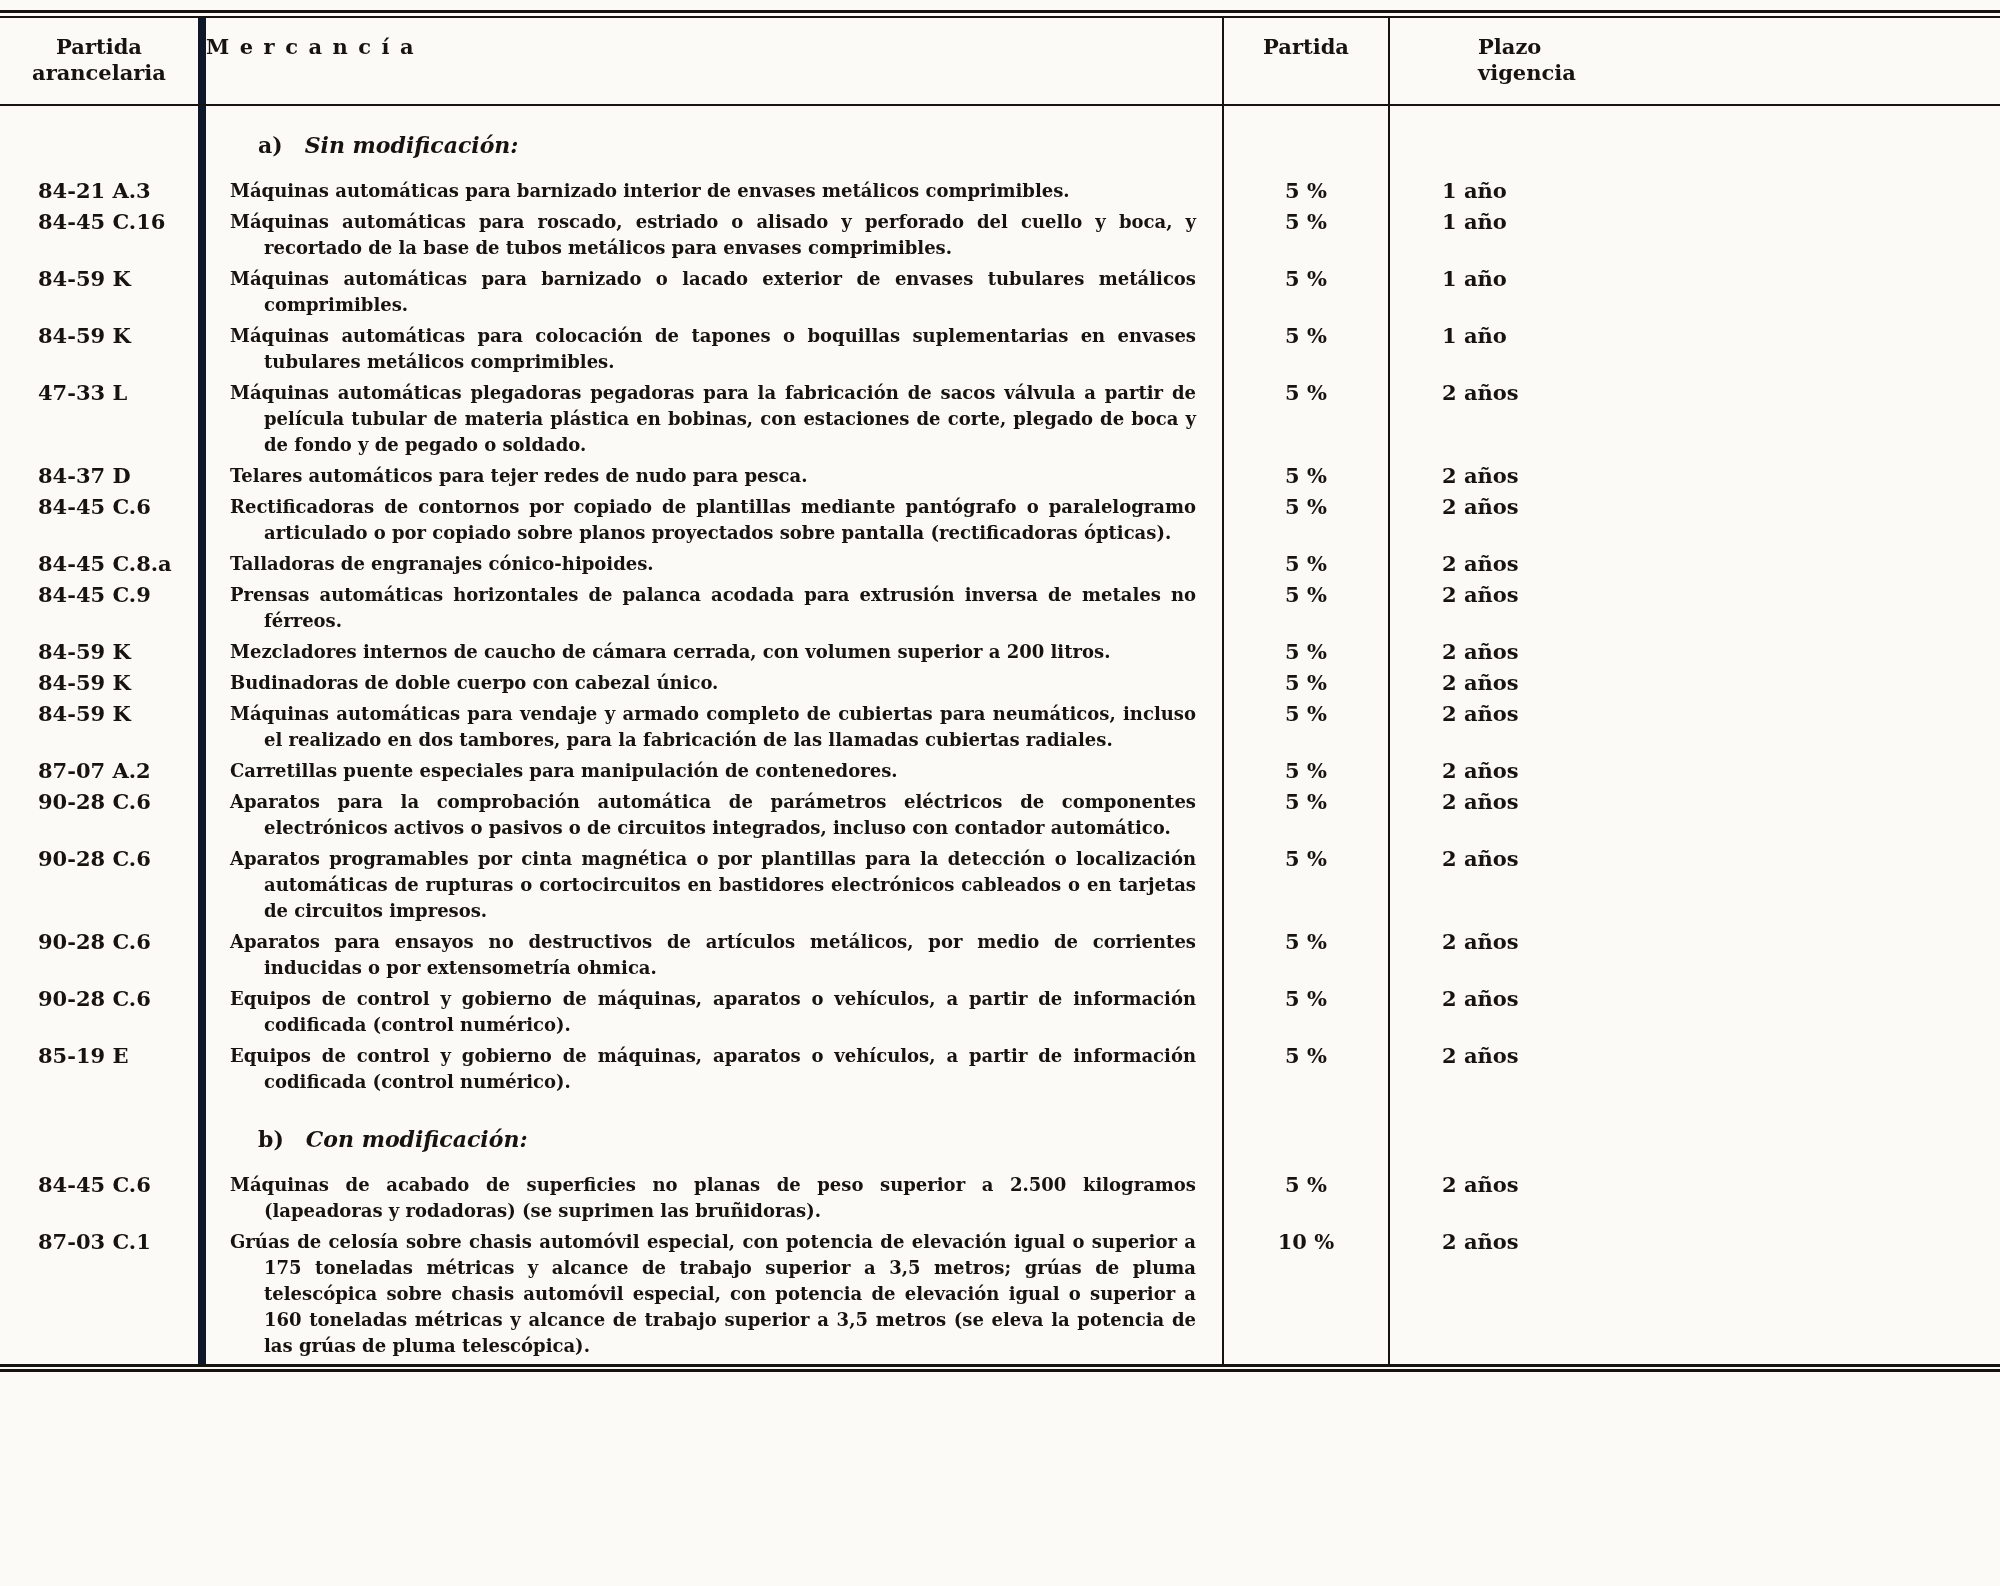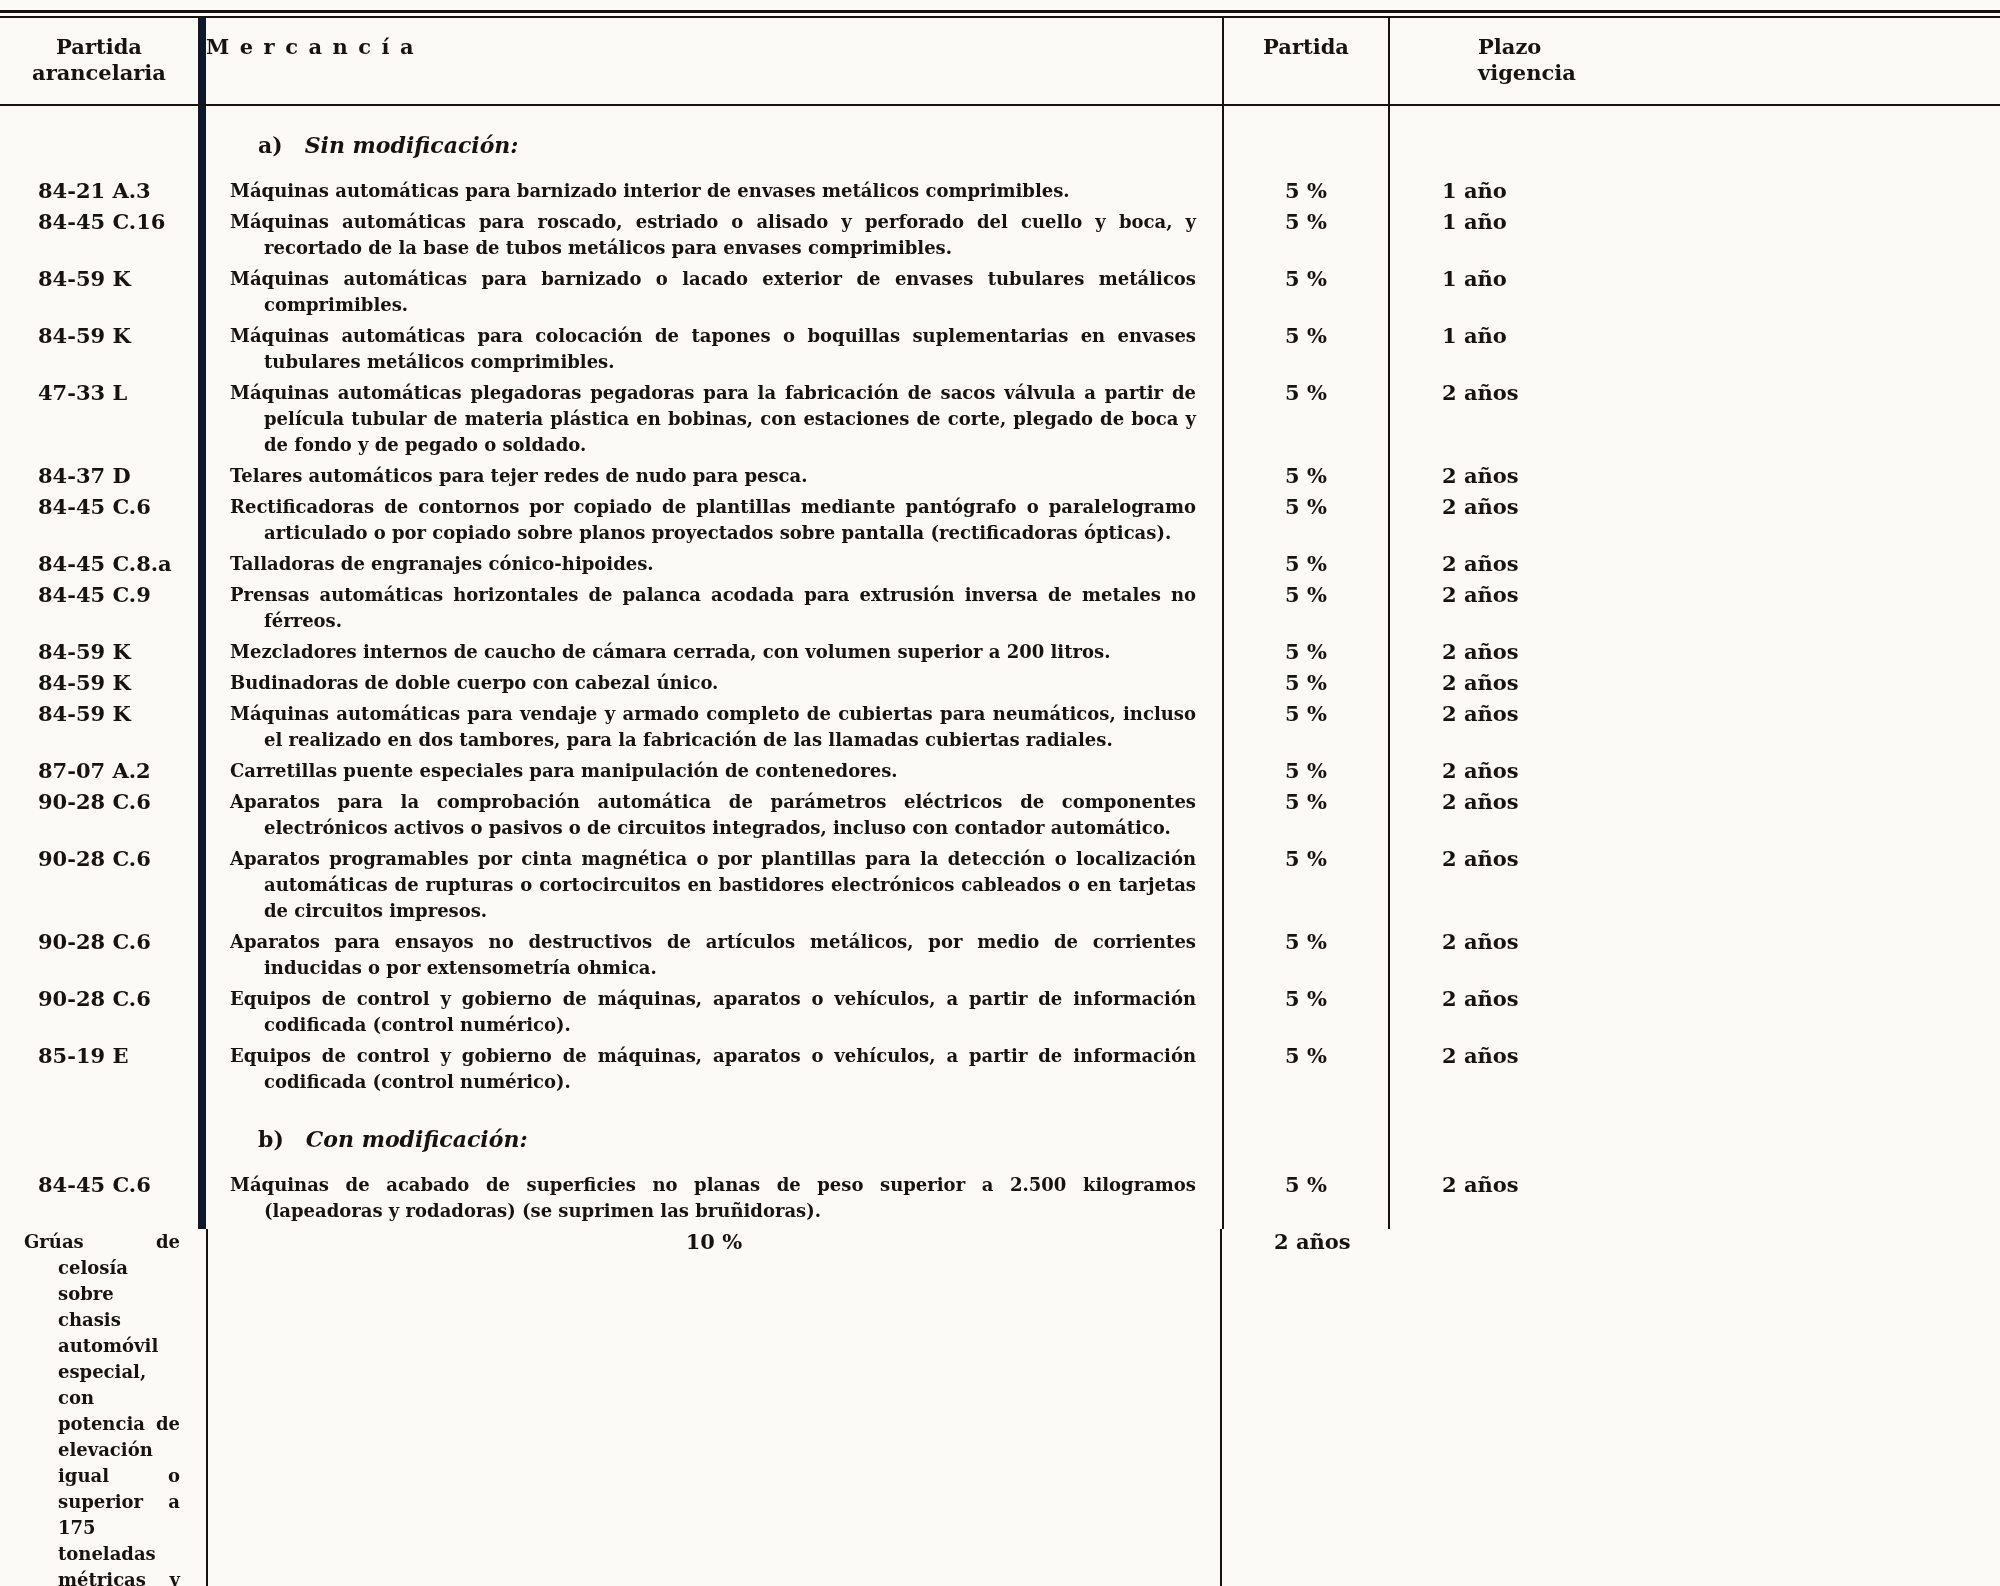--- a/index.html
+++ b/index.html
@@ -260,20 +260,21 @@
   <div class="grid-row row">
     <div class="c1">84-45 C.6</div>
     <div class="c2">
       <div class="desc">Máquinas de acabado de superficies no planas de peso superior a 2.500 kilogramos (lapeadoras y rodadoras) (se suprimen las bruñidoras).</div>
     </div>
     <div class="c3">5 %</div>
     <div class="c4">2 años</div>
   </div>
 
   <div class="grid-row row">
+    <div class="c1">87-03 C.1</div>
     <div class="c2">
       <div class="desc">Grúas de celosía sobre chasis automóvil especial, con potencia de elevación igual o superior a 175 toneladas métricas y alcance de trabajo superior a 3,5 metros; grúas de pluma telescópica sobre chasis automóvil especial, con potencia de elevación igual o superior a 160 toneladas métricas y alcance de trabajo superior a 3,5 metros (se eleva la potencia de las grúas de pluma telescópica).</div>
     </div>
     <div class="c3">10 %</div>
     <div class="c4">2 años</div>
   </div>
 </div>
 
     <div class="rule-double bottom"></div>
   </div>

